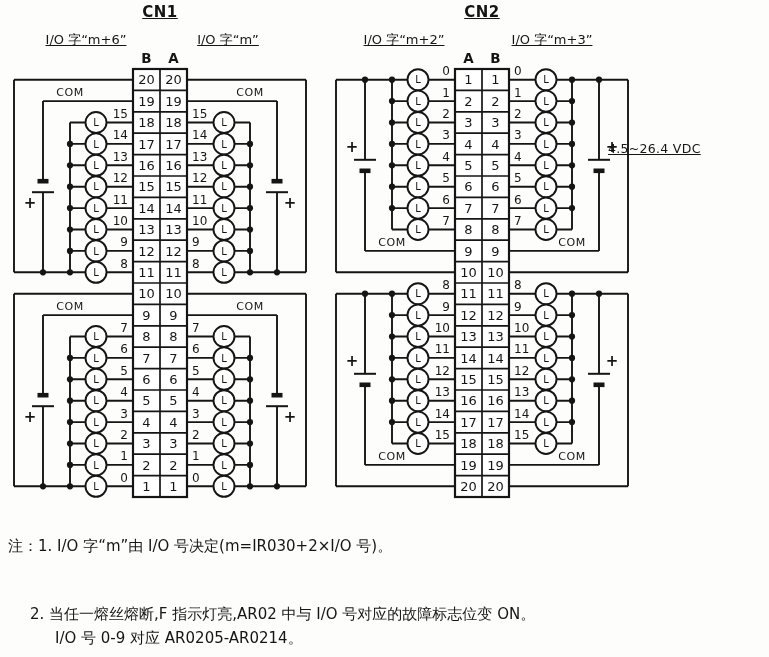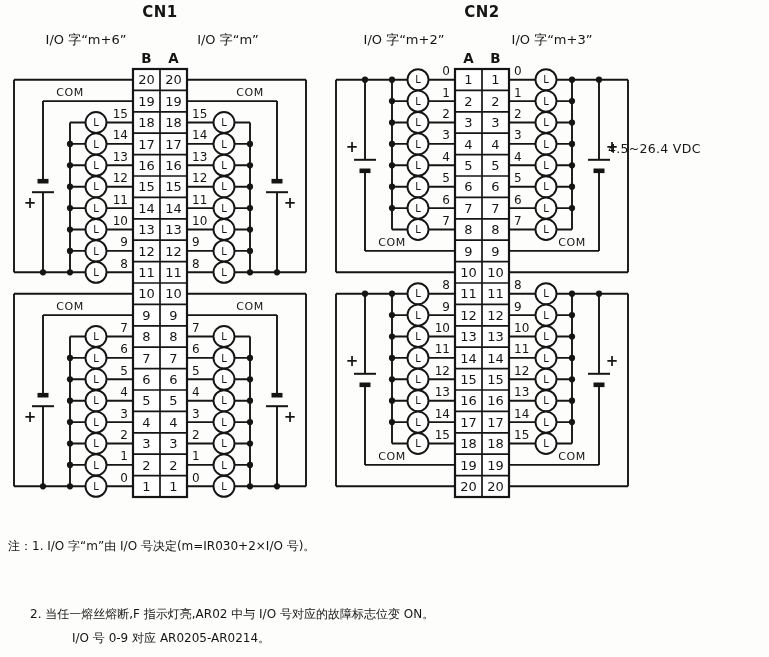--- a/index.html
+++ b/index.html
@@ -5,29 +5,29 @@
   html, body { margin: 0; padding: 0; background: #ffffff; }
   #page {
     position: relative;
     width: 769px; height: 657px;
     background: #fdfdfc;
     font-family: "DejaVu Sans", "Liberation Sans", sans-serif;
     color: #151515;
     overflow: hidden;
   }
   #diagram { position: absolute; left: 0; top: 0; }
-  .abs { position: absolute; white-space: nowrap; }
+  .abs { position: absolute; white-space: nowrap; text-decoration: underline; }
   .conn-title { font-size: 15px; font-weight: bold; width: 90px; text-align: center; letter-spacing: 0.5px; }
   .word-label { font-size: 13px; width: 150px; text-align: center; }
   .volt-label { font-size: 12.5px; letter-spacing: 0.3px; }
-  .notes { position: absolute; left: 0; top: 534px; width: 769px; font-size: 12px; line-height: 24px; }
+  .notes { position: absolute; left: 0; top: 534px; width: 769px; font-size: 15px; line-height: 24px; }
   .note-line { white-space: nowrap; }
   .ind-a { padding-left: 8px; }
   .ind-b { padding-left: 30px; margin-top: 44px; }
-  .ind-c { padding-left: 72px; }
+  .ind-c { padding-left: 55px; }
 </style>
 </head>
 <body>
 
 <div id="page">
 
   <svg id="diagram" width="769" height="520" viewBox="0 0 769 520">
       <line x1="133" y1="122.5" x2="70" y2="122.5" stroke="#151515" stroke-width="1.9"></line>
       <line x1="133" y1="143.89999999999998" x2="70" y2="143.89999999999998" stroke="#151515" stroke-width="1.9"></line>
       <line x1="133" y1="165.3" x2="70" y2="165.3" stroke="#151515" stroke-width="1.9"></line>

